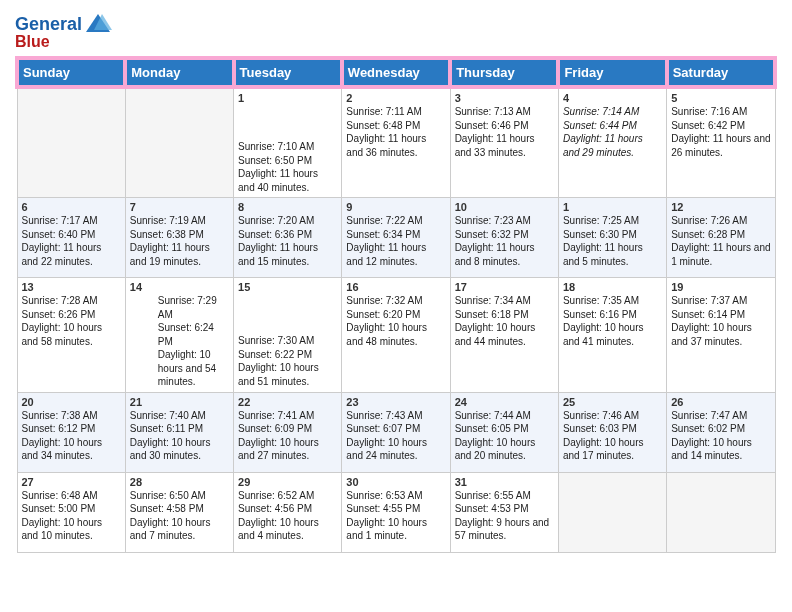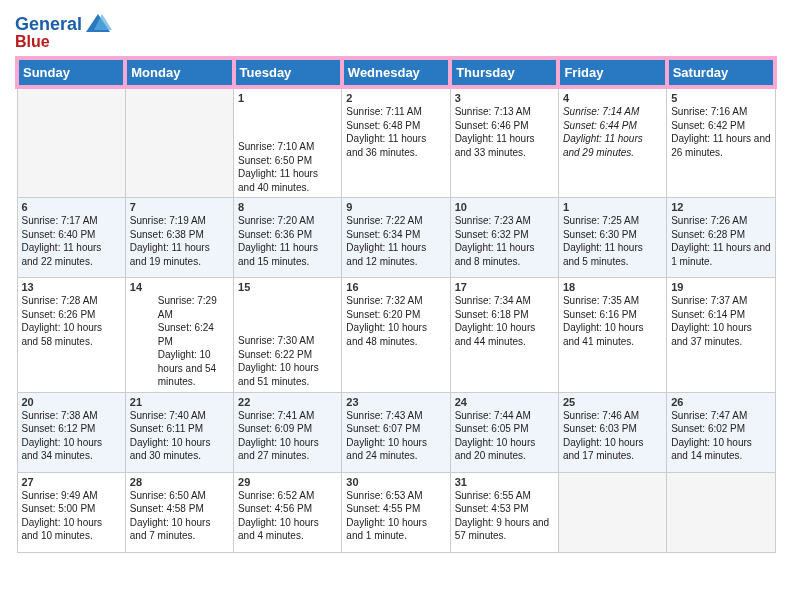--- a/index.html
+++ b/index.html
@@ -298,21 +298,21 @@
           <td>
             <span class="day-num">26</span>
             <div class="cell-info" style="white-space: pre-line;">Sunrise: 7:47 AM
 Sunset: 6:02 PM
 Daylight: 10 hours and 14 minutes.</div>
           </td>
         </tr>
         <tr>
           <td>
             <span class="day-num">27</span>
-            <div class="cell-info" style="white-space: pre-line;">Sunrise: 9:49 AM
+            <div class="cell-info" style="white-space: pre-line;">Sunrise: 6:48 AM
 Sunset: 5:00 PM
 Daylight: 10 hours and 10 minutes.</div>
           </td>
           <td>
             <span class="day-num">28</span>
             <div class="cell-info" style="white-space: pre-line;">Sunrise: 6:50 AM
 Sunset: 4:58 PM
 Daylight: 10 hours and 7 minutes.</div>
           </td>
           <td>

